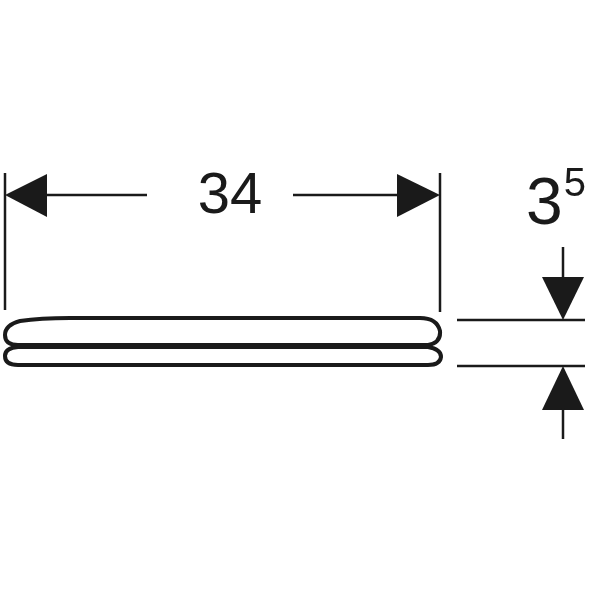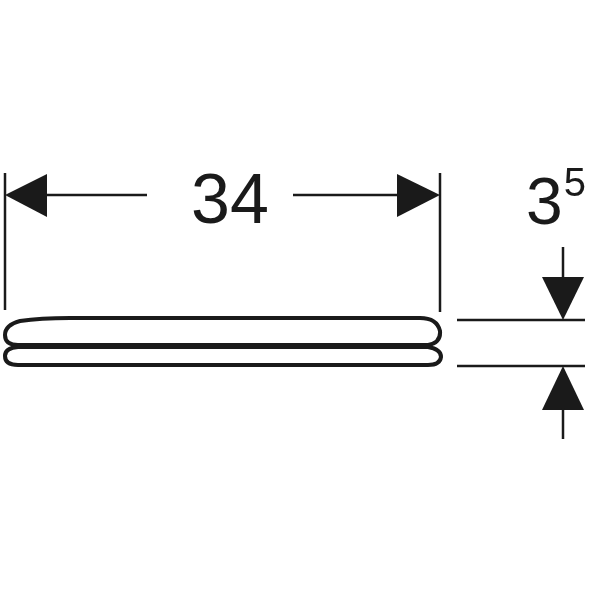--- a/index.html
+++ b/index.html
@@ -5,21 +5,21 @@
   html, body { margin: 0; padding: 0; background: #ffffff; }
   .canvas { position: relative; width: 600px; height: 600px; background: #ffffff; overflow: hidden; }
   svg { position: absolute; left: 0; top: 0; }
   .label {
     position: absolute;
     font-family: "Liberation Sans", sans-serif;
     color: #1a1a1a;
     line-height: 1;
     text-align: center;
   }
-  .width-label { left: 180px; top: 164px; font-size: 70px; width: 100px; text-align: center; }
+  .width-label { left: 180px; top: 164px; font-size: 58px; width: 100px; text-align: center; }
   .height-label { left: 526px; top: 162px; font-size: 66px; }
   .height-label sup { font-size: 40px; vertical-align: 28px; margin-left: 1px; }
 </style>
 </head>
 <body>
 
 <div class="canvas">
   <svg width="600" height="600" viewBox="0 0 600 600">
 
     <line x1="5" y1="173" x2="5" y2="310" stroke="#1a1a1a" stroke-width="2.5"></line>

